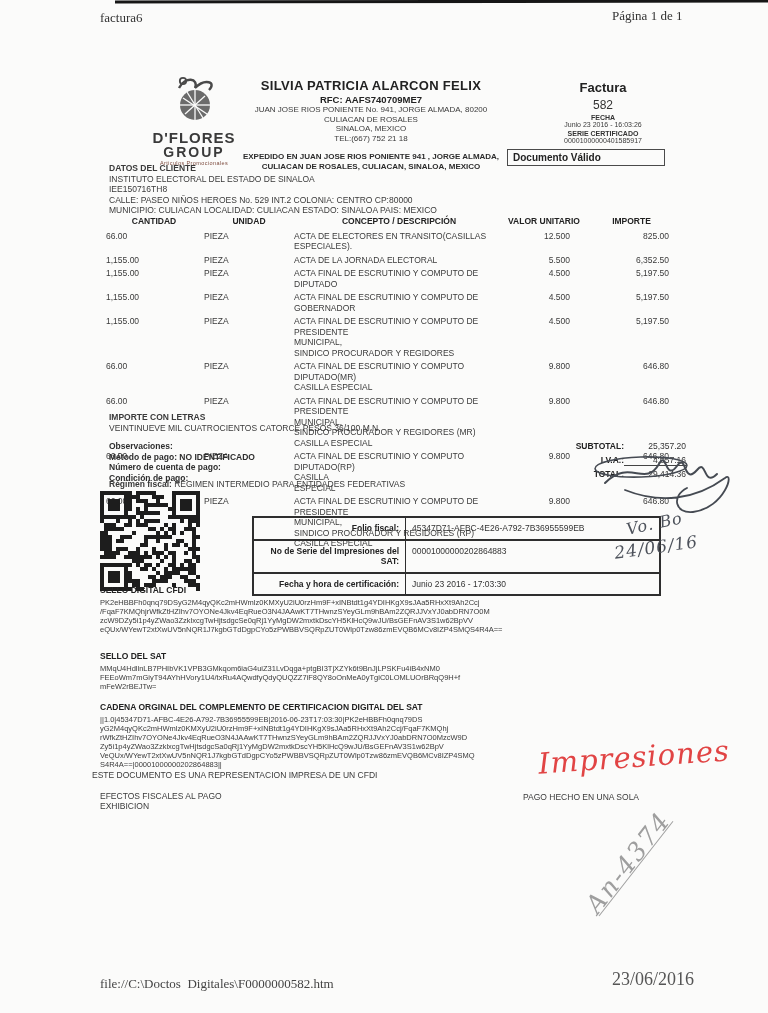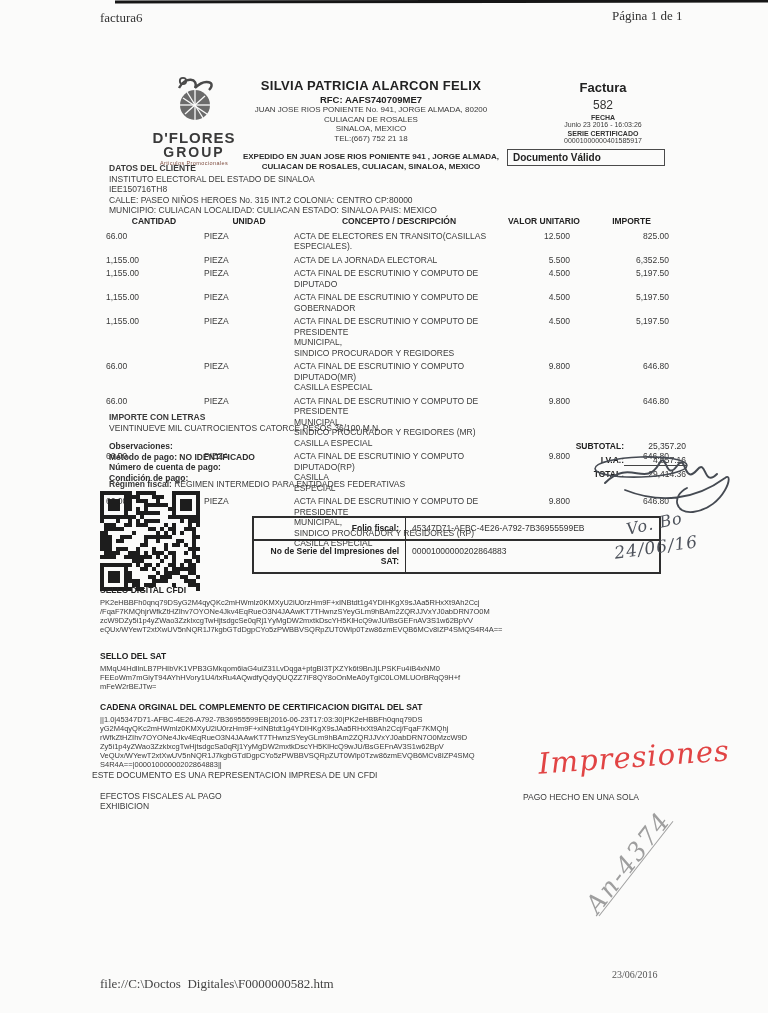--- a/index.html
+++ b/index.html
@@ -68,21 +68,21 @@
   
   .hand{font-family:"DejaVu Serif",serif;font-style:italic;}
   .impresiones{left:538px;top:740px;font-size:29px;color:#e14444;transform:rotate(-4deg);
                letter-spacing:1px;}
   .vobo{left:626px;top:514px;font-size:16px;color:#4d525b;transform:rotate(-12deg);letter-spacing:1px;}
   .vobodate{left:614px;top:537px;font-size:17px;color:#4d525b;transform:rotate(-8deg);letter-spacing:1px;}
   .pencil{left:568px;top:848px;font-size:25px;color:#9e9e9e;transform:rotate(-52deg);
           letter-spacing:2px;text-decoration:underline;text-decoration-thickness:1px;}
   
   .fpath{left:100px;top:976px;font-size:13px;color:#444;white-space:pre;}
-  .fdate{left:612px;top:969px;font-size:10px;color:#555;}
+  .fdate{left:612px;top:969px;font-size:18px;color:#555;}
   .hl{left:100px;top:10px;font-size:13px;color:#333;}
   .hr{left:612px;top:8px;font-size:13px;color:#333;}
 </style>
 </head>
 <body>
 
 <div class="abs scanline"></div>
 
 <div class="abs hl serif">factura6</div>
 <div class="abs hr serif">Página 1 de 1</div>
@@ -123,21 +123,21 @@
   <div class="val">Junio 23 2016 - 16:03:26</div>
   <div class="lbl">SERIE CERTIFICADO</div>
   <div class="val">00001000000401585917</div>
   <div class="validbox">Documento Válido</div>
 </div>
 
 <div class="abs client sm">
   <div class="b">DATOS DEL CLIENTE</div>
   <div>INSTITUTO ELECTORAL DEL ESTADO DE SINALOA</div>
   <div>IEE150716TH8</div>
-  <div>CALLE: PASEO NIÑOS HEROES No. 315 INT.2 COLONIA: CENTRO CP:80000</div>
+  <div>CALLE: PASEO NIÑOS HEROES No. 529 INT.2 COLONIA: CENTRO CP:80000</div>
   <div>MUNICIPIO: CULIACAN LOCALIDAD: CULIACAN ESTADO: SINALOA PAIS: MEXICO</div>
 </div>
 
 <div class="abs itable sm">
   <div class="row hdr">
     <span>CANTIDAD</span>
     <span>UNIDAD</span>
     <span>CONCEPTO / DESCRIPCIÓN</span>
     <span>VALOR UNITARIO</span>
     <span>IMPORTE</span>
@@ -574,20 +574,24 @@
 
 <div class="abs sattable sm">
   <div class="trow">
     <span class="lab">Folio fiscal:</span>
     <span class="val">45347D71-AFBC-4E26-A792-7B36955599EB</span>
   </div>
   <div class="trow">
     <span class="lab">No de Serie del Impresiones del SAT:</span>
     <span class="val">00001000000202864883</span>
   </div>
+  <div class="trow">
+    <span class="lab">Fecha y hora de certificación:</span>
+    <span class="val">Junio 23 2016 - 17:03:30</span>
+  </div>
 </div>
 
 <div class="abs seal" style="top:585px">
   <div class="h">SELLO DIGITAL CFDI</div>
   <div class="t">PK2eHBBFh0qnq79DSyG2M4qyQKc2mHWmlz0KMXyU2iU0rzHm9F+xINBtdt1g4YDIHKgX9sJAa5RHxXt9Ah2Ccj
 /FqaF7KMQhjrWfkZtHZIhv7OYONe4Jkv4EqRueO3N4JAAwKT7THwnzSYeyGLm9hBAm2ZQRJJVxYJ0abDRN7O0M
 zcW9DZy5i1p4yZWao3ZzklxcgTwHjtsdgcSe0qRj1YyMgDW2mxtkDscYH5KlHcQ9wJU/BsGEFnAV3S1w62BpVV
 eQUx/WYewT2xtXwUV5nNQR1J7kgbGTdDgpCYo5zPWBBVSQRpZUT0Wlp0Tzw86zmEVQB6MCv8IZP4SMQS4R4A==</div>
 </div>
 

